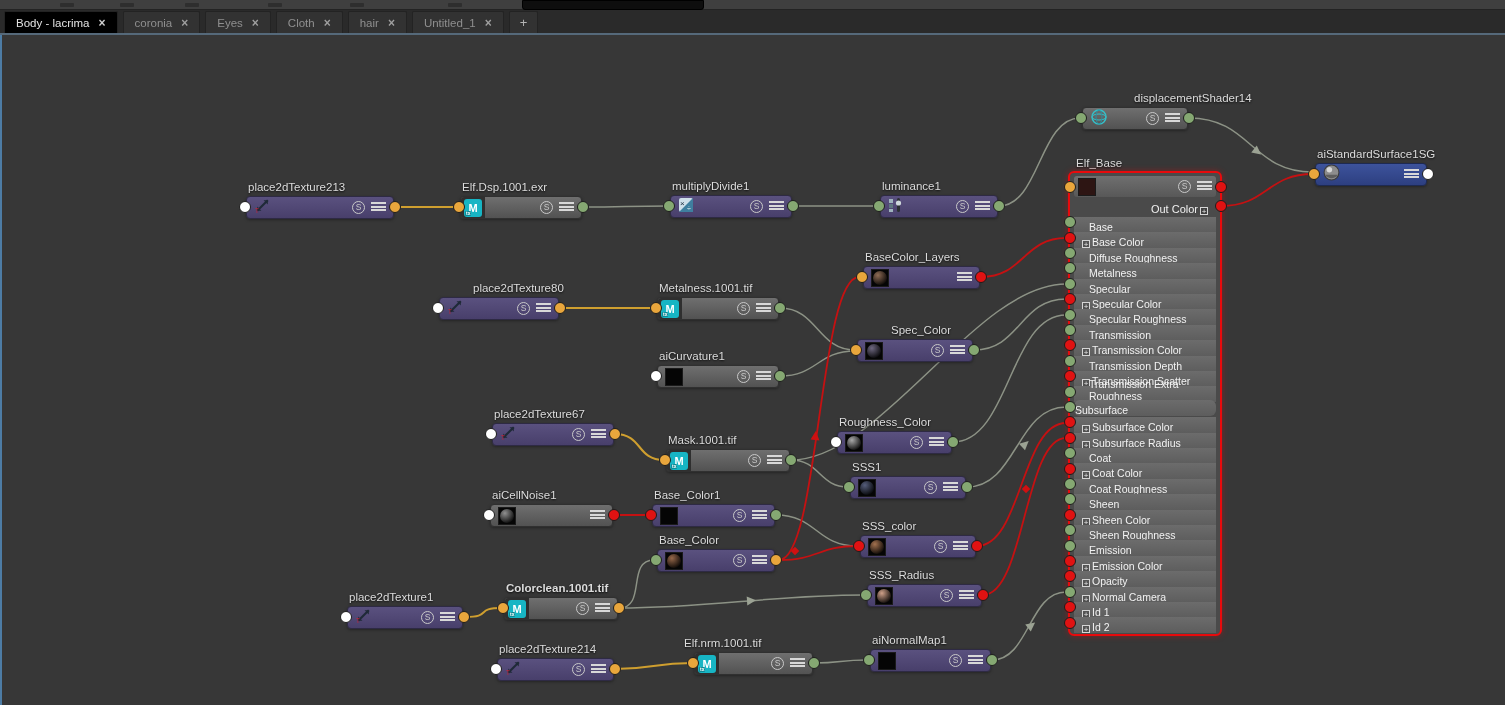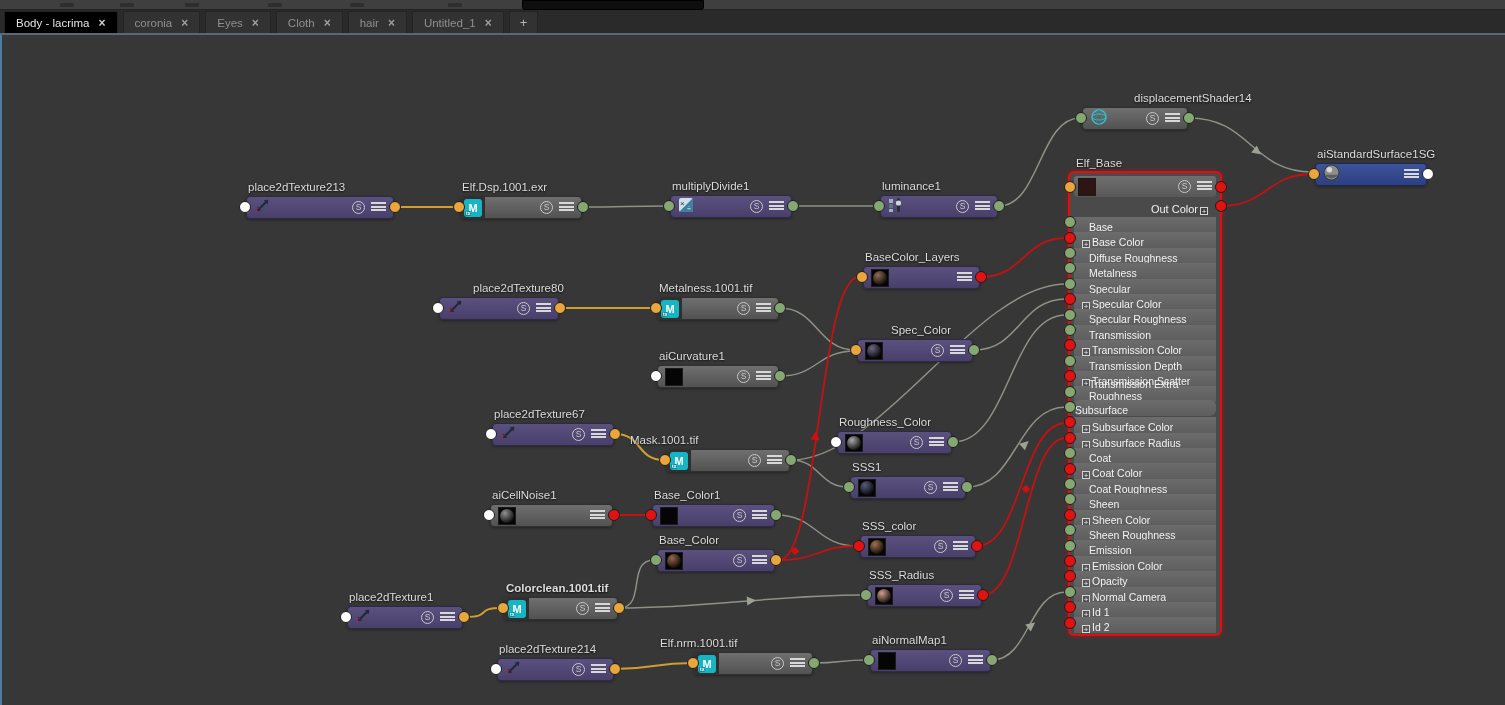--- a/index.html
+++ b/index.html
@@ -257,21 +257,21 @@
           <path d="M13 3 l-4 0 4 4z M3 13 l4 0 -4 -4z" fill="#1f2a38"></path>
           <text x="1" y="15" font-size="6" fill="#c23" font-family="sans-serif">T</text>
         </svg></span>
       <span class="badges">
         <span class="sbadge">S</span>
         <span class="menu"></span>
       </span>
     </div>
     <span class="port white" style="left: 483px; top: 393px;"></span>
     <span class="port orange" style="left: 607px; top: 393px;"></span>
-    <div class="node-title" style="left: 628px; top: 399px;">Mask.1001.tif</div>
+    <div class="node-title" style="left: 666px; top: 399px;">Mask.1001.tif</div>
     <div class="node gray" style="left: 664px; top: 414px; width: 124px;">
       <span class="iconwell">
         <span class="fileicon">M<i>tx</i></span>
       </span>
       <span class="badges">
         <span class="sbadge">S</span>
         <span class="menu"></span>
       </span>
     </div>
     <span class="port orange" style="left: 657px; top: 419px;"></span>
@@ -342,21 +342,21 @@
           <path d="M13 3 l-4 0 4 4z M3 13 l4 0 -4 -4z" fill="#1f2a38"></path>
           <text x="1" y="15" font-size="6" fill="#c23" font-family="sans-serif">T</text>
         </svg></span>
       <span class="badges">
         <span class="sbadge">S</span>
         <span class="menu"></span>
       </span>
     </div>
     <span class="port white" style="left: 488px; top: 628px;"></span>
     <span class="port orange" style="left: 607px; top: 628px;"></span>
-    <div class="node-title" style="left: 658px; top: 602px;">Elf.nrm.1001.tif</div>
+    <div class="node-title" style="left: 682px; top: 602px;">Elf.nrm.1001.tif</div>
     <div class="node gray" style="left: 692px; top: 617px; width: 119px;">
       <span class="iconwell">
         <span class="fileicon">M<i>tx</i></span>
       </span>
       <span class="badges">
         <span class="sbadge">S</span>
         <span class="menu"></span>
       </span>
     </div>
     <span class="port orange" style="left: 685px; top: 622px;"></span>

